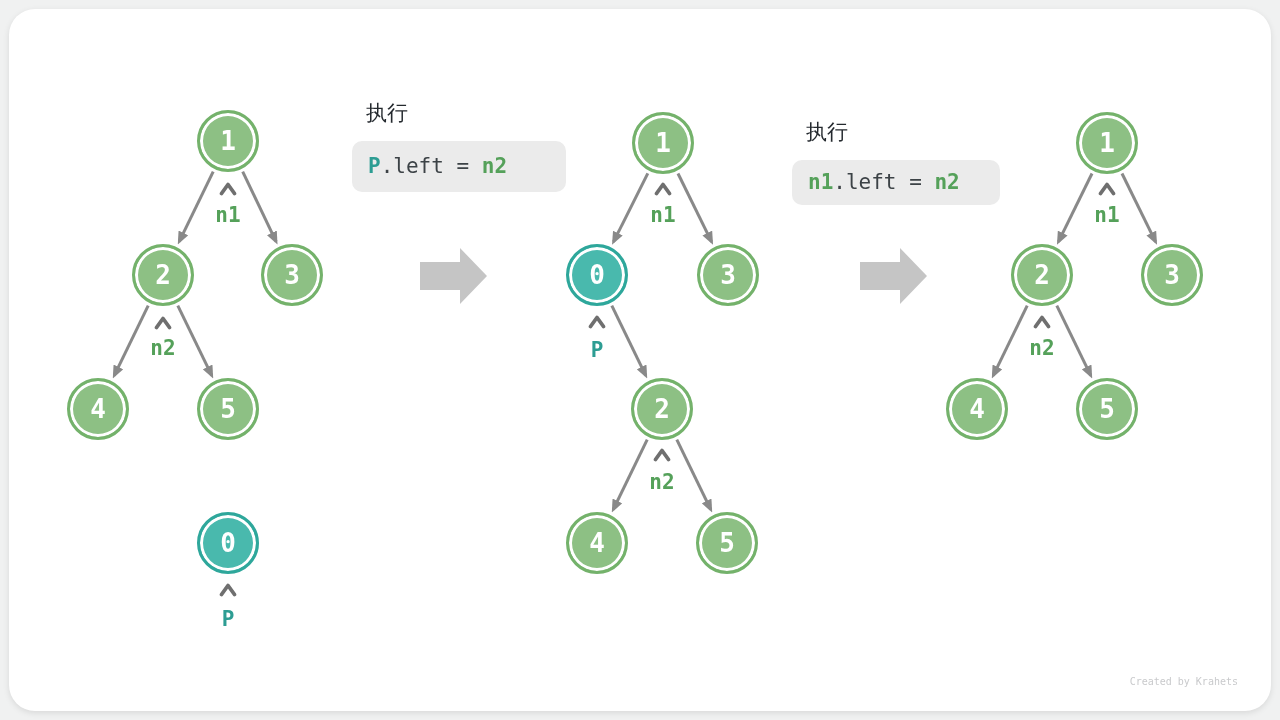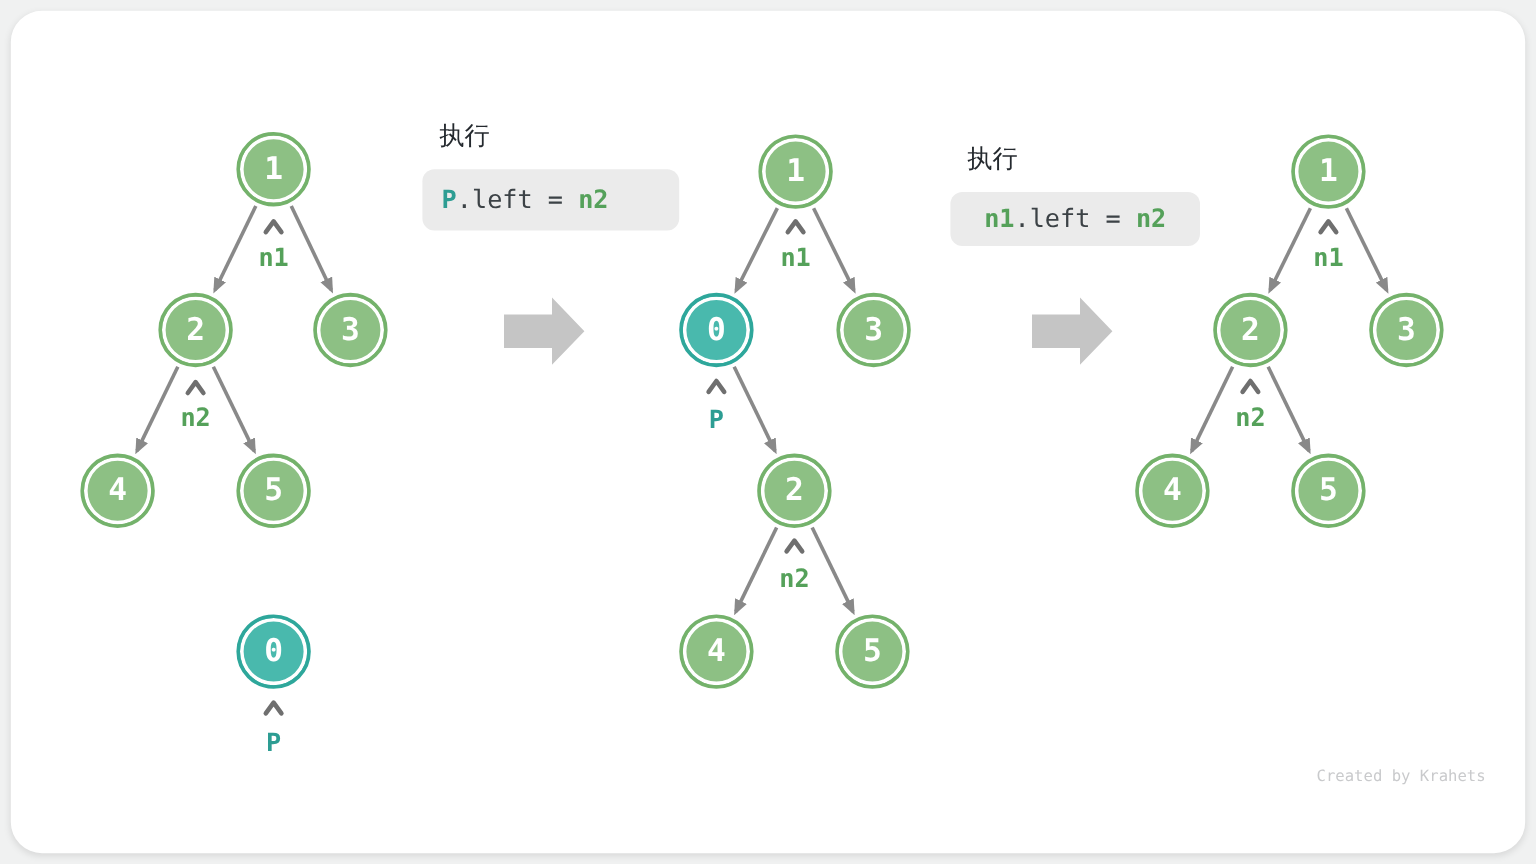--- a/index.html
+++ b/index.html
@@ -44,33 +44,33 @@
   .exec-title {
     font-size:21px; line-height:28px; color: var(--title-dark,#24292e);
     margin:0 0 14px 14px;
   }
   .code-box {
     background: var(--code-bg,#ebebeb); border-radius:10px;
     padding:10px 16px;
   }
   .code-box.single { padding:7px 16px; }
   .exec.one .code-box { width:182px; }
-  .exec.two .code-box { width:176px;text-align:center; }
+  .exec.two .code-box { width:176px; }
   .code-line {
     font-family:"DejaVu Sans Mono","Liberation Mono",monospace;
     font-size:21px; line-height:31px; white-space:pre;
     color: var(--code-dark,#3c4246);
   }
   .tok.green { color: var(--accent-green,#55a15a); font-weight:bold; }
   .tok.teal  { color: var(--accent-teal,#2d9d93); font-weight:bold; }
 
   .credit {
-    position:absolute; right:42px; top:640px;
+    position:absolute; right:42px; top:676px;
     font-family:"DejaVu Sans Mono","Liberation Mono",monospace;
-    font-size:13px; color: var(--credit-gray,#c9cacc);
+    font-size:10px; color: var(--credit-gray,#c9cacc);
   }
 </style>
 </head>
 <body>
 
 <div class="stage">
   <div class="card"></div>
 
   <svg class="overlay" width="1280" height="720" viewBox="0 0 1280 720">
     <defs>

